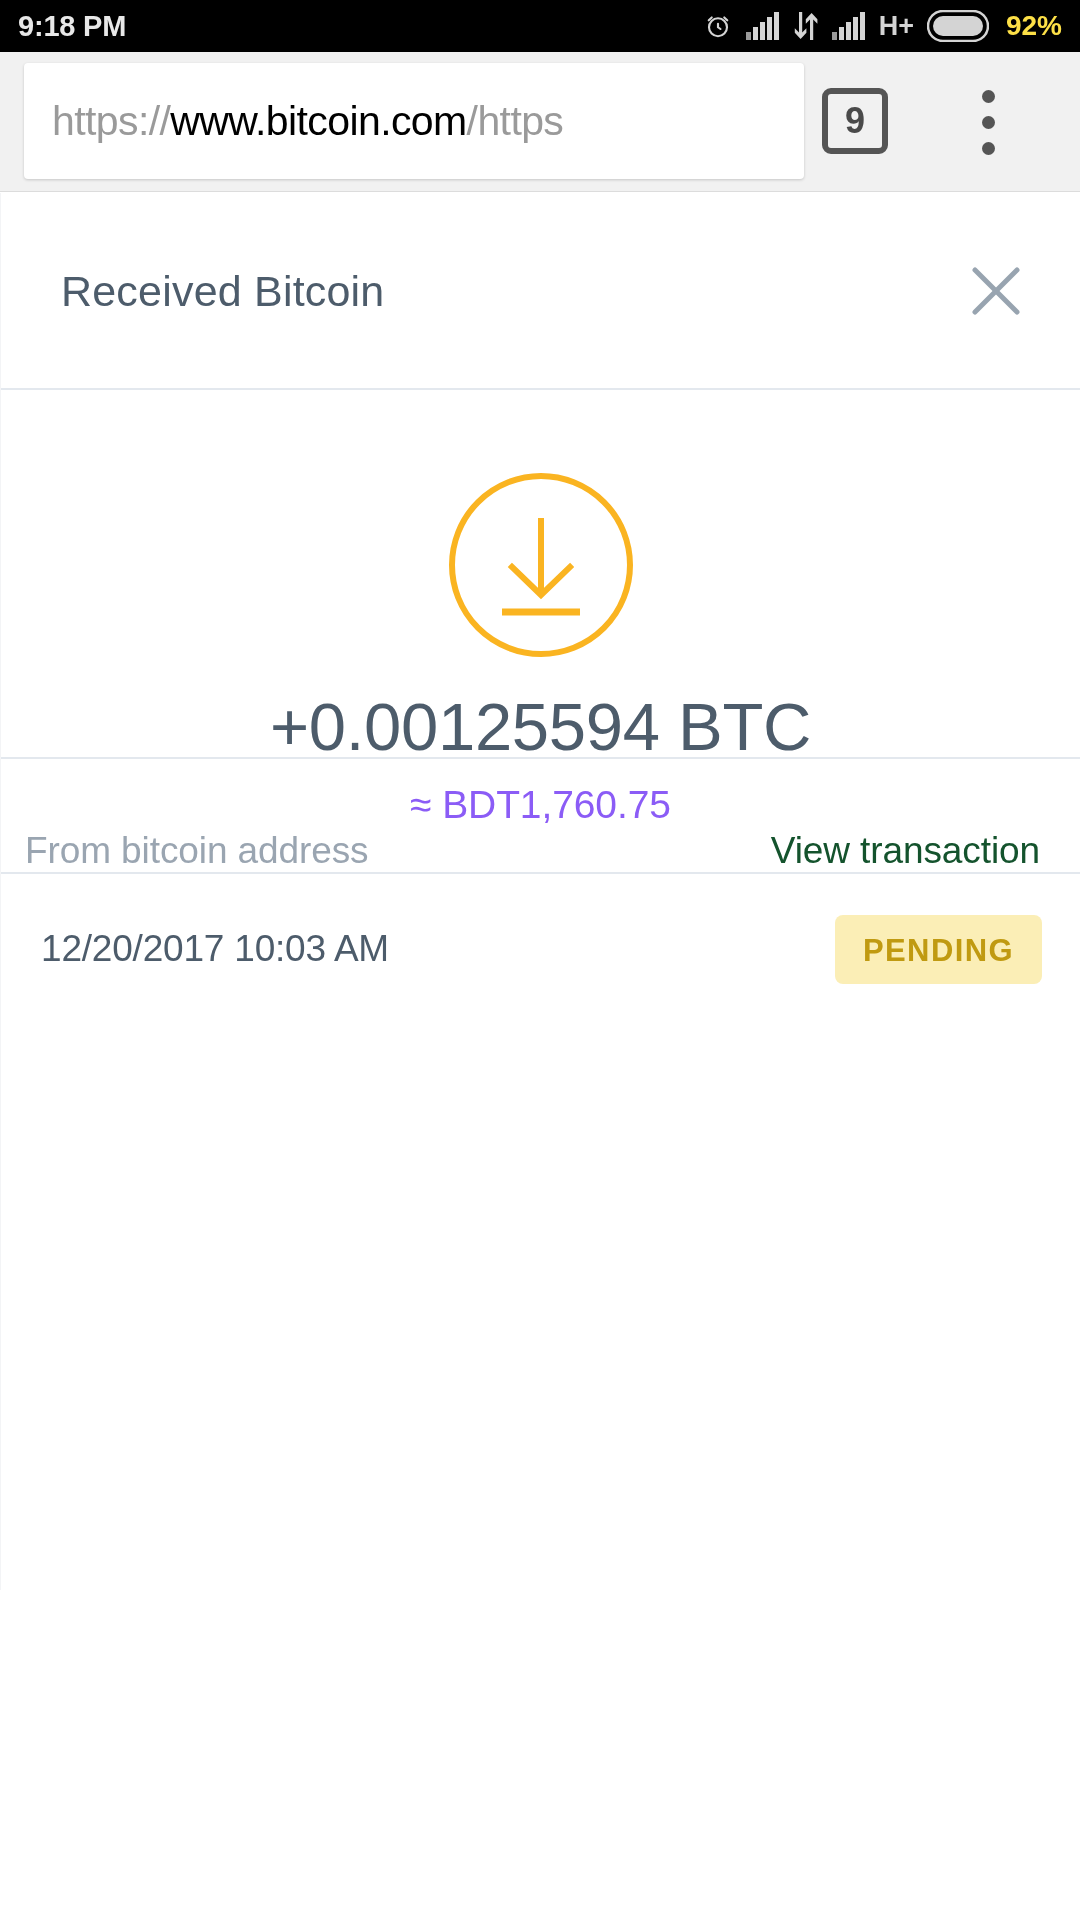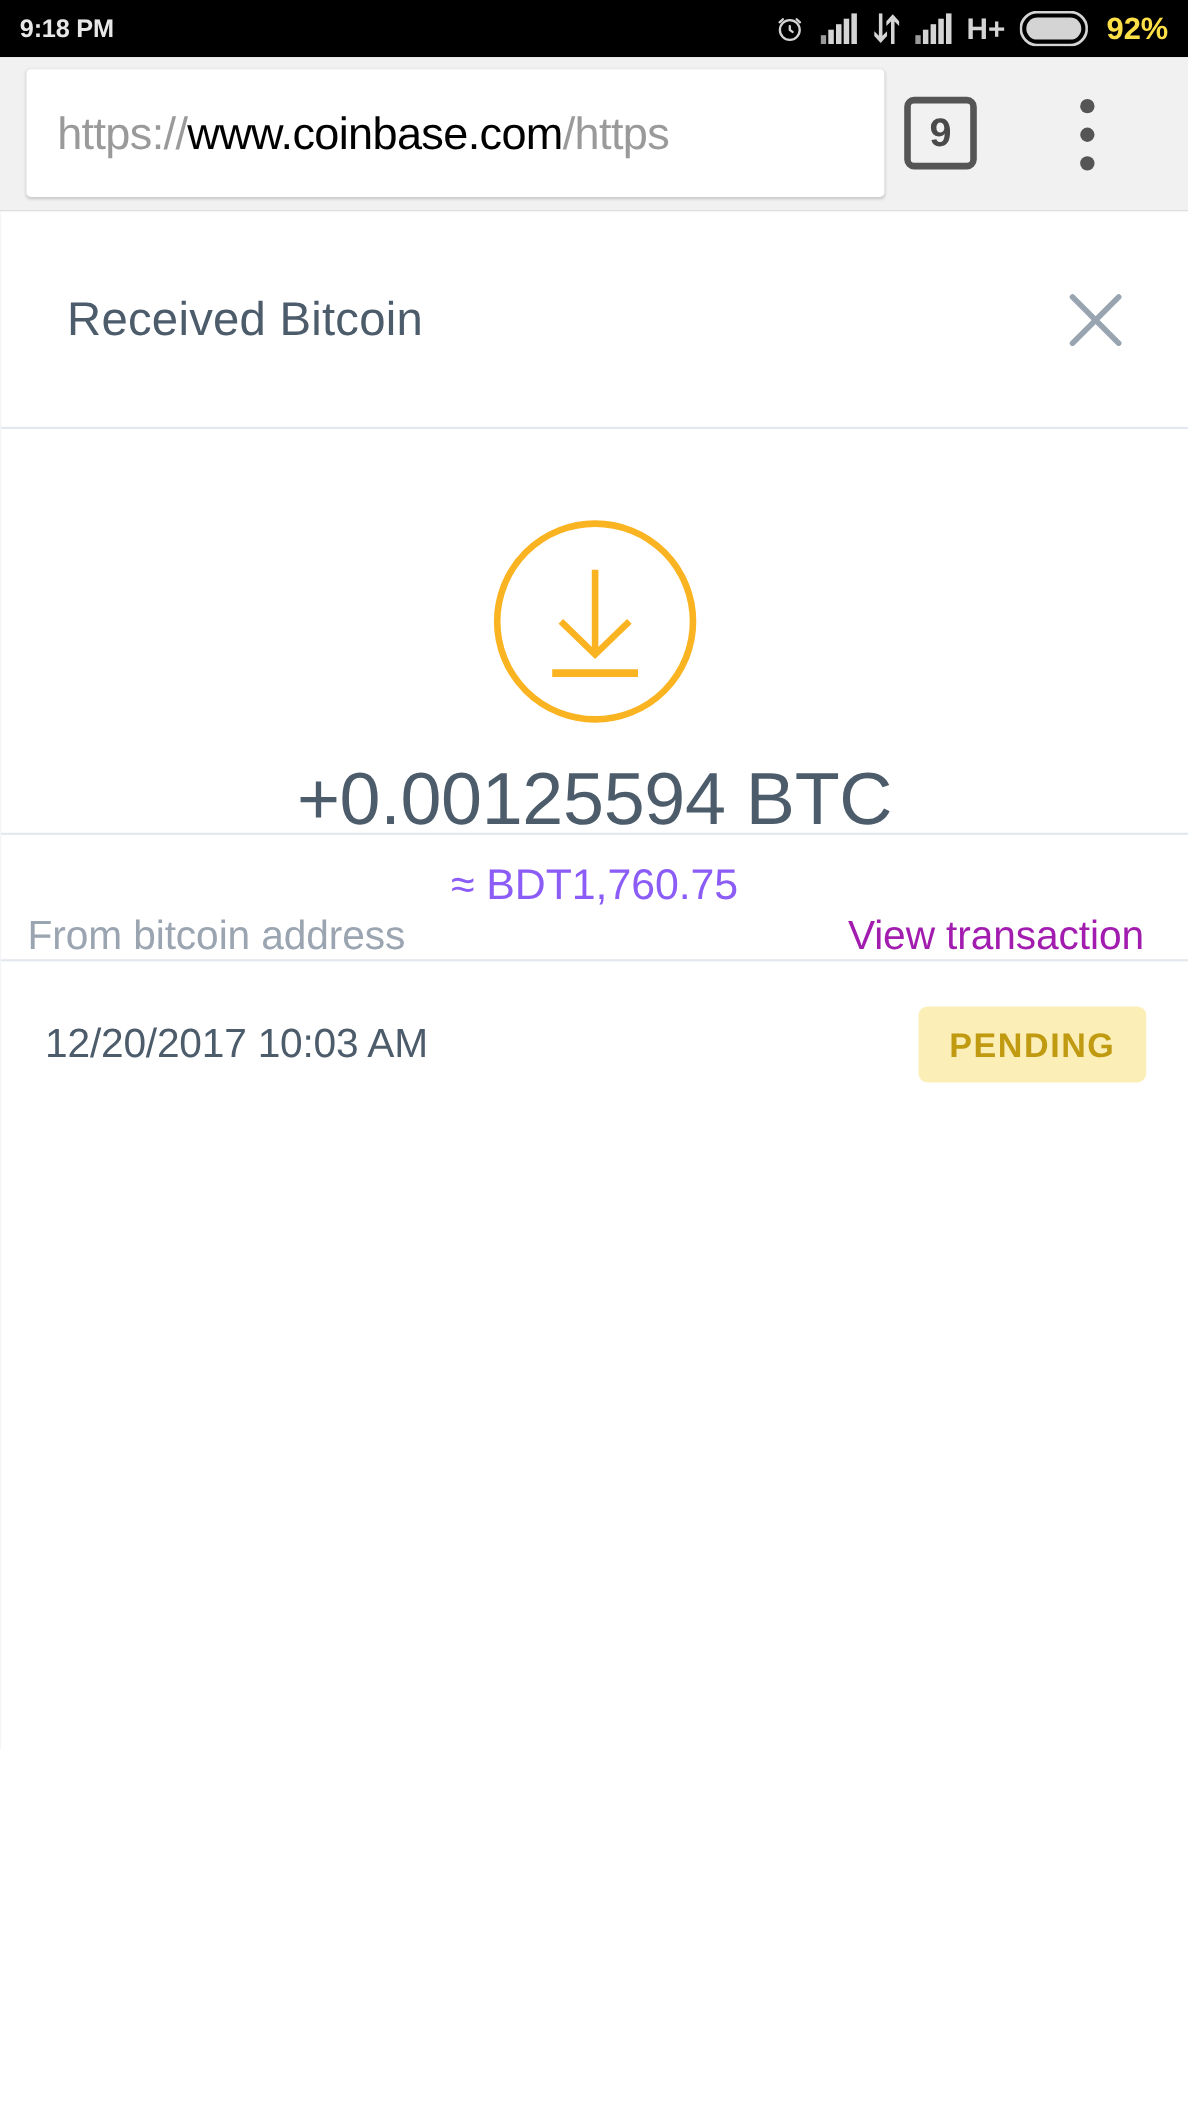--- a/index.html
+++ b/index.html
@@ -23,21 +23,21 @@
     height: 52px;
     background: #000000;
     display: flex;
     align-items: center;
     justify-content: space-between;
     padding: 0 18px;
     box-sizing: border-box;
   }
   .statusbar .clock {
     color: #e8e8e8;
-    font-size: 23px;
+    font-size: 29px;
     font-weight: bold;
     letter-spacing: -0.2px;
   }
   .statusbar .sys-icons {
     display: flex;
     align-items: center;
     gap: 13px;
   }
   .statusbar .sys-icons svg { display: block; }
   .statusbar .hplus {
@@ -197,21 +197,21 @@
     justify-content: space-between;
     padding: 0 40px 0 24px;
   }
   .addr-label {
     font-size: 37px;
     color: #9aa5b1;
     letter-spacing: -0.1px;
   }
   .view-tx-link {
     font-size: 37px;
-    color: #a21caf;
+    color: #14532d;
     letter-spacing: -0.1px;
     text-decoration: none;
     cursor: pointer;
     margin-top: 12px;
   }
 
   .date-row {
     position: relative;
     height: 150px;
     display: flex;
@@ -286,21 +286,21 @@
         <rect x="6" y="6" width="50" height="20" rx="10" ry="10" fill="#d4d4d4"></rect>
       </svg>
     </span>
 
     <span class="batt-pct">92%</span>
   </span>
 </div>
 
 <div class="browserbar">
   <div class="urlbox">
-    <span class="urltext"><span class="dim">https://</span><span>www.coinbase.com</span><span class="dim">/https</span></span>
+    <span class="urltext"><span class="dim">https://</span><span>www.bitcoin.com</span><span class="dim">/https</span></span>
   </div>
 
   <div class="tabcount">
     <span>9</span>
   </div>
 
   <div class="menu-dots">
     <i></i>
     <i></i>
     <i></i>

